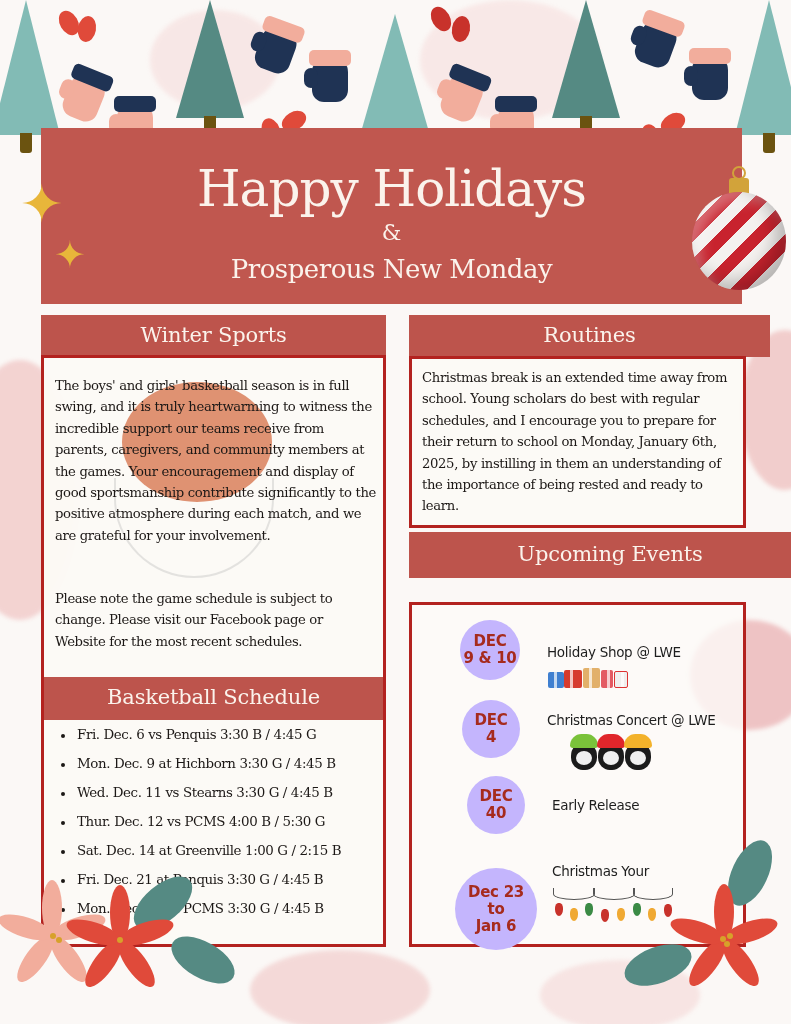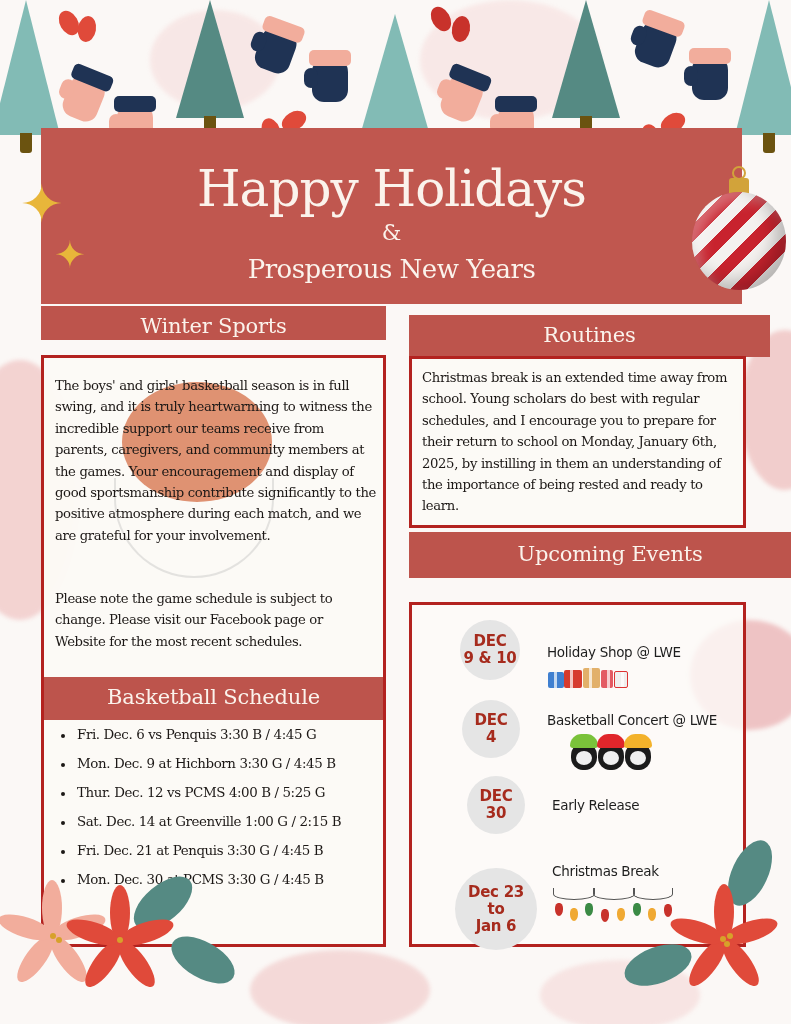--- a/index.html
+++ b/index.html
@@ -61,21 +61,21 @@
   }
   .card-body {
     position: absolute; border: 3px solid #b3221f; background: rgba(252,250,246,.96);
   }
   .card-text {
     font-family: "DejaVu Serif", serif; font-size: 13.2px; line-height: 21.4px;
     color: #1c1816; letter-spacing: -.35px;
   }
 
   
-  .ws-head { left: 41px; top: 306px; width: 345px; height: 34px; line-height: 40px; }
+  .ws-head { left: 41px; top: 315px; width: 345px; height: 42px; line-height: 40px; }
   .ws-body { left: 41px; top: 355px; width: 345px; height: 592px; border-top-width: 3px; }
   .ws-ball {
     position: absolute; left: 78px; top: 24px; width: 150px; height: 120px; border-radius: 50%;
     background: #d97f5b; opacity: .85;
   }
   .ws-net {
     position: absolute; left: 70px; top: 120px; width: 160px; height: 100px;
     border: 2px solid rgba(180,180,180,.35); border-radius: 0 0 80px 80px; border-top: none;
   }
   .ws-p1 { position: absolute; left: 11px; top: 17px; width: 322px; }
@@ -93,21 +93,21 @@
 
   
   .rt-head { left: 409px; top: 315px; width: 361px; height: 42px; line-height: 40px; }
   .rt-body { left: 409px; top: 356px; width: 337px; height: 172px; }
   .rt-p { position: absolute; left: 10px; top: 8px; width: 316px; }
 
   
   .ev-head { left: 409px; top: 532px; width: 402px; height: 46px; line-height: 44px; }
   .ev-body { left: 409px; top: 602px; width: 337px; height: 345px; background: rgba(252,250,248,.82); }
   .ev-badge {
-    position: absolute; border-radius: 50%; background: #e5e5e5; color: #a62b1d;
+    position: absolute; border-radius: 50%; background: #c4b5fd; color: #a62b1d;
     font-family: "DejaVu Sans", sans-serif; font-weight: bold; text-align: center;
     display: flex; flex-direction: column; align-items: center; justify-content: center;
     font-size: 15px; line-height: 17px; letter-spacing: -.3px;
   }
   .ev-label {
     position: absolute; font-family: "DejaVu Sans", sans-serif; font-size: 13.5px; color: #1e1e1e; letter-spacing: -.3px;
   }
 
   
   .gift { position: absolute; width: 16px; height: 16px; border-radius: 2px; }
@@ -196,41 +196,42 @@
   <div class="leaf" style="left:285px;top:108px;transform:rotate(60deg);"></div>
   <div class="leaf" style="left:432px;top:6px;transform:rotate(-30deg);background:#c8322b;"></div>
   <div class="leaf" style="left:452px;top:16px;transform:rotate(10deg);background:#c8322b;"></div>
   <div class="leaf" style="left:642px;top:124px;transform:rotate(-20deg);"></div>
   <div class="leaf" style="left:664px;top:110px;transform:rotate(60deg);"></div>
 </div>
 
 <div class="banner">
   <div class="banner-title">Happy Holidays</div>
   <div class="banner-amp">&amp;</div>
-  <div class="banner-sub">Prosperous New Years</div>
+  <div class="banner-sub">Prosperous New Monday</div>
 </div>
 <div class="sparkle" style="left:20px;top:178px;font-size:52px;line-height:52px;">✦</div>
 <div class="sparkle" style="left:54px;top:236px;font-size:38px;line-height:38px;">✦</div>
 <div class="ornament-loop"></div>
 <div class="ornament-cap"></div>
 <div class="ornament"></div>
 
 <div class="card-head ws-head">Winter Sports</div>
 <div class="card-body ws-body">
   <div class="ws-ball"></div>
   <div class="ws-net"></div>
   <p class="card-text ws-p1">The boys' and girls' basketball season is in full swing, and it is truly heartwarming to witness the incredible support our teams receive from parents, caregivers, and community members at the games. Your encouragement and display of good sportsmanship contribute significantly to the positive atmosphere during each match, and we are grateful for your involvement.</p>
   <p class="card-text ws-p2">Please note the game schedule is subject to change. Please visit our Facebook page or Website for the most recent schedules.</p>
 </div>
 
 <div class="card-head bs-head">Basketball Schedule</div>
 <ul class="bs-list">
   <li>Fri.  Dec. 6 vs Penquis 3:30 B / 4:45 G</li>
   <li>Mon.  Dec. 9 at Hichborn 3:30 G / 4:45 B</li>
-  <li>Thur.  Dec. 12 vs PCMS 4:00 B / 5:25 G</li>
+  <li>Wed.  Dec. 11 vs Stearns 3:30 G / 4:45 B</li>
+  <li>Thur.  Dec. 12 vs PCMS 4:00 B / 5:30 G</li>
   <li>Sat.  Dec. 14 at Greenville 1:00 G / 2:15 B</li>
   <li>Fri.  Dec. 21 at Penquis 3:30 G / 4:45 B</li>
   <li>Mon.  Dec. 30 at PCMS 3:30 G / 4:45 B</li>
 </ul>
 
 <div class="card-head rt-head">Routines</div>
 <div class="card-body rt-body">
   <p class="card-text rt-p">Christmas break is an extended time away from school. Young scholars do best with regular schedules, and I encourage you to prepare for their return to school on Monday, January 6th, 2025, by instilling in them an understanding of the importance of being rested and ready to learn.</p>
 </div>
 
@@ -247,48 +248,48 @@
   <div class="gift" style="left:564px;top:670px;background:#d63a2e;width:18px;height:18px;"></div>
   <div class="gift" style="left:583px;top:668px;background:#e2b06a;width:17px;height:20px;"></div>
   <div class="gift" style="left:601px;top:670px;background:#e35a63;width:12px;height:18px;"></div>
   <div class="gift" style="left:614px;top:671px;background:#f0efee;border:1px solid #d33;width:14px;height:17px;"></div>
 </div>
 
 <div class="ev-badge" style="left:462px;top:700px;width:58px;height:58px;">
   <span>DEC</span>
   <span>4</span>
 </div>
-<div class="ev-label" style="left:547px;top:712px;">Basketball Concert @ LWE</div>
+<div class="ev-label" style="left:547px;top:712px;">Christmas Concert @ LWE</div>
 <div>
   <div class="penguin" style="left:571px;top:742px;">
       <div class="hat" style="background:#7ac23a;"></div>
       <div class="face"></div>
     </div>
   <div class="penguin" style="left:598px;top:742px;">
       <div class="hat" style="background:#e0262b;"></div>
       <div class="face"></div>
     </div>
   <div class="penguin" style="left:625px;top:742px;">
       <div class="hat" style="background:#f3b22b;"></div>
       <div class="face"></div>
     </div>
 </div>
 
 <div class="ev-badge" style="left:467px;top:776px;width:58px;height:58px;">
   <span>DEC</span>
-  <span>30</span>
+  <span>40</span>
 </div>
 <div class="ev-label" style="left:552px;top:797px;">Early Release</div>
 
 <div class="ev-badge" style="left:455px;top:868px;width:82px;height:82px;">
   <span>Dec 23</span>
   <span>to</span>
   <span>Jan 6</span>
 </div>
-<div class="ev-label" style="left:552px;top:863px;">Christmas Break</div>
+<div class="ev-label" style="left:552px;top:863px;">Christmas Your</div>
 <div>
   <div class="wire" style="left:553px;top:888px;width:42px;"></div>
   <div class="wire" style="left:593px;top:888px;width:42px;"></div>
   <div class="wire" style="left:633px;top:888px;width:40px;"></div>
   <div class="bulb" style="left:555px;top:903px;background:#c8322b;"></div>
   <div class="bulb" style="left:570px;top:908px;background:#f0a933;"></div>
   <div class="bulb" style="left:585px;top:903px;background:#3b8a45;"></div>
   <div class="bulb" style="left:601px;top:909px;background:#c8322b;"></div>
   <div class="bulb" style="left:617px;top:908px;background:#f0a933;"></div>
   <div class="bulb" style="left:633px;top:903px;background:#3b8a45;"></div>

